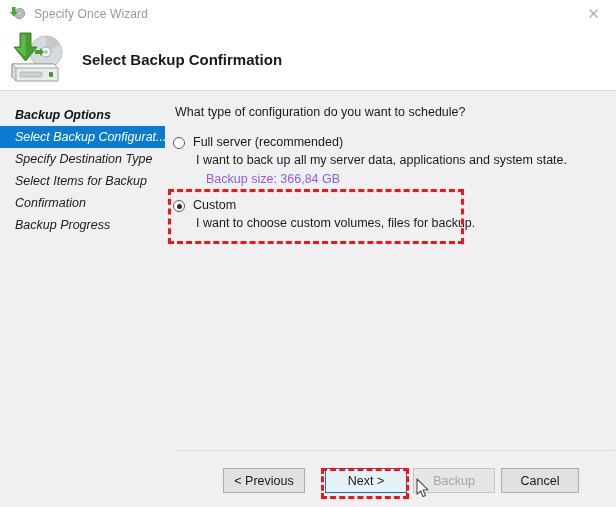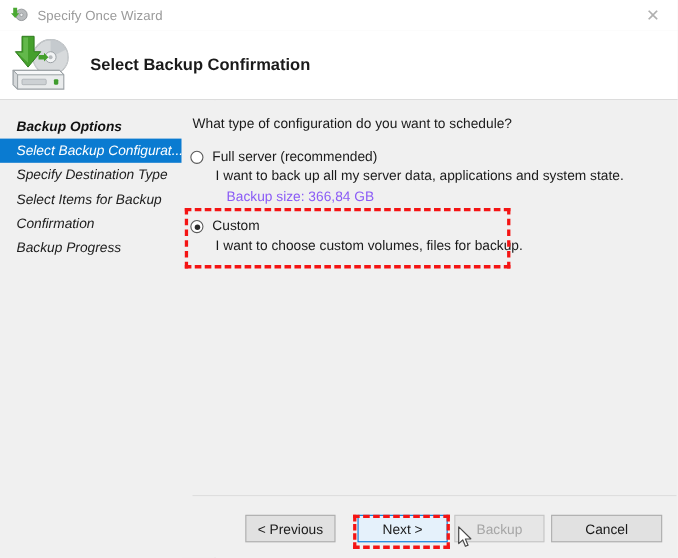--- a/index.html
+++ b/index.html
@@ -213,21 +213,21 @@
     color: #1a1a1a;
     display: flex;
     align-items: center;
     justify-content: center;
     font-family: "Liberation Sans", sans-serif;
     padding: 0;
   }
   .btn-prev   { left: 58px;  width: 82px; }
   .btn-next   { left: 160px; width: 82px; background: #e5f1fb; border-color: #0078d7; }
   .btn-backup { left: 248px; width: 82px; background: #e6e6e6; border-color: #c5c5c5; color: #a6a6a6; }
-  .btn-cancel { left: 336px; width: 101px; }
+  .btn-cancel { left: 336px; width: 78px; }
 
   
   .annot {
     position: absolute;
     border: 3px dashed #f41414;
     box-sizing: border-box;
     pointer-events: none;
   }
   .annot-custom {
     left: 168px; top: 189px;

